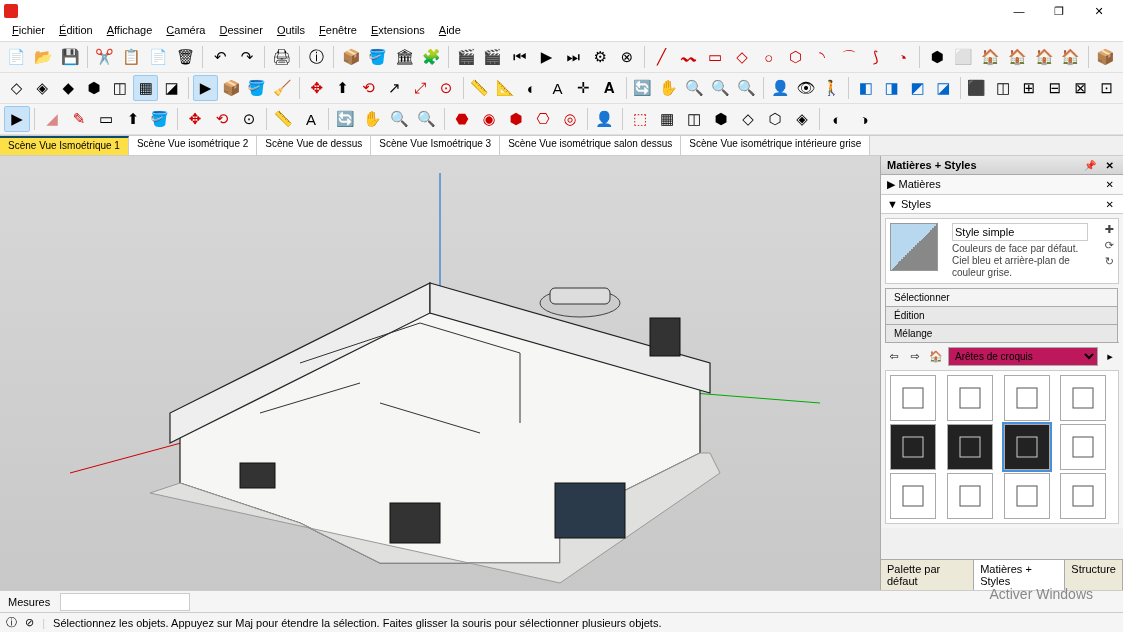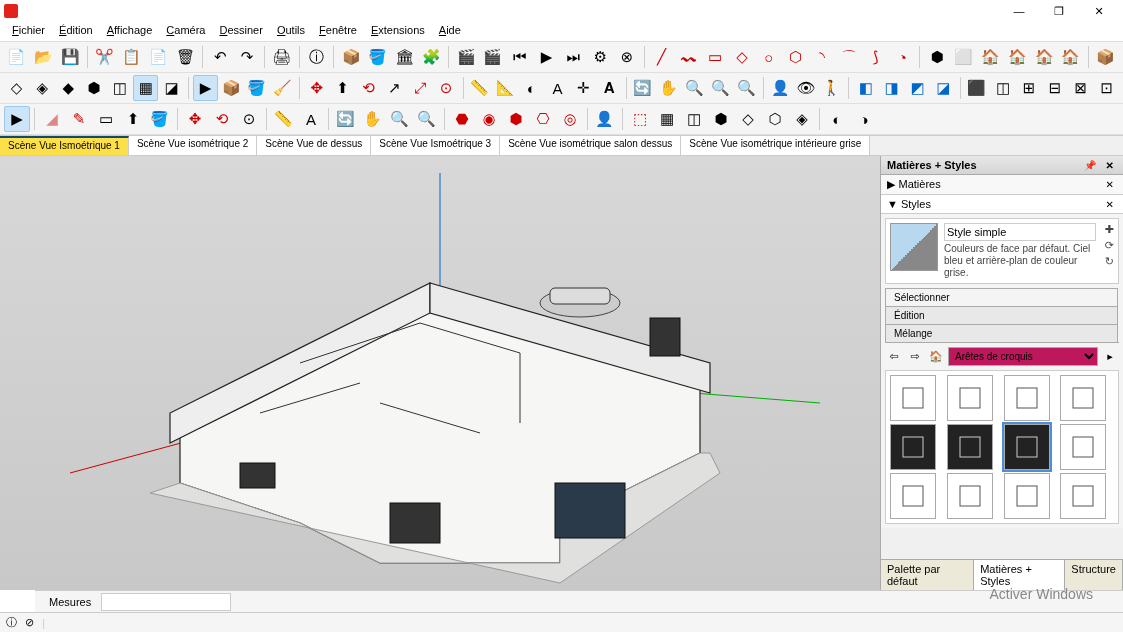--- a/index.html
+++ b/index.html
@@ -20,37 +20,37 @@
 .scene-tabs { display: flex; height: 20px; background: #f0f0f0; border-bottom: 1px solid #ccc; }
 .scene-tab { padding: 2px 8px; border-right: 1px solid #ccc; cursor: pointer; background: #fff; font-size: 10px; white-space: nowrap; }
 .scene-tab.active { background: #fde047; font-weight: normal; border-top: 2px solid #0c4a6e; }
 .main-area { flex: 1; display: flex; overflow: hidden; }
 .viewport { flex: 1; position: relative; background: linear-gradient(#d8d8d8, #c8c8c8); overflow: hidden; }
 .viewport svg { width: 100%; height: 100%; }
 .side-panel { width: 243px; background: #f0f0f0; border-left: 1px solid #aaa; display: flex; flex-direction: column; }
 .panel-title { background: linear-gradient(#e8e8e8,#d4d4d4); padding: 3px 6px; display: flex; justify-content: space-between; align-items: center; border-bottom: 1px solid #aaa; font-size: 11px; font-weight: bold; }
 .panel-section { background: #f8f8f8; padding: 3px 6px; border-bottom: 1px solid #ccc; display: flex; justify-content: space-between; align-items: center; cursor: pointer; }
 .panel-content { padding: 4px; background: #f4f4f4; }
-.style-preview { display: flex; gap: 6px; border: 1px solid #ccc; background: #fff; padding: 4px; margin-bottom: 4px; }
+.style-preview { display: flex; gap: 14px; border: 1px solid #ccc; background: #fff; padding: 4px; margin-bottom: 4px; }
 .style-thumb { width: 48px; height: 48px; background: linear-gradient(135deg,#b8d8f0 50%,#888 50%); border: 1px solid #999; flex-shrink: 0; }
 .style-info { flex: 1; font-size: 10px; }
 .style-name-input { width: 98%; border: 1px solid #ccc; padding: 2px; margin-bottom: 2px; font-size: 11px; }
 .style-tabs { display: flex; border-bottom: 1px solid #aaa; flex-direction: column; }
 .style-tab { padding: 3px 8px; cursor: pointer; font-size: 10px; background: #e8e8e8; border: 1px solid #aaa; border-bottom: none; margin-right: 1px; }
 .style-tab.active { background: #f4f4f4; }
 .nav-row { display: flex; align-items: center; gap: 3px; padding: 4px 0; }
 .nav-btn { width: 18px; height: 18px; display:flex;align-items:center;justify-content:center;cursor:pointer; }
 .dropdown { flex: 1; border: 1px solid #aaa; padding: 2px; background: #be185d; font-size: 10px; }
 .style-grid { display: grid; grid-template-columns: repeat(4, 1fr); gap: 3px; padding: 4px; background: #fff; border: 1px solid #ccc; max-height: 170px; overflow-y: auto; }
 .style-cell { width: 46px; height: 46px; border: 1px solid #aaa; background: #fff; cursor: pointer; display:flex; align-items:center; justify-content:center; }
 .style-cell.dark { background: #222; }
 .bottom-tabs { display: flex; border-top: 1px solid #aaa; background: #ece9d8; font-size: 10px; margin-top: auto; }
 .bottom-tab { padding: 3px 6px; border-right: 1px solid #aaa; cursor: pointer; }
 .bottom-tab.active { background: #fff; }
-.measures-bar { height: 22px; background: #f5f5f5; border-top: 1px solid #ccc; display: flex; align-items: center; padding: 0 14px; gap: 6px; margin-left: 35px; }
+.measures-bar { height: 22px; background: #f5f5f5; border-top: 1px solid #ccc; display: flex; align-items: center; padding: 0 8px; gap: 6px; }
 .measures-input { width: 130px; border: 1px solid #ccc; padding: 2px; background: #fff; margin-left: 4px; }
 .status-bar { height: 20px; background: #f5f5f5; border-top: 1px solid #ccc; display: flex; align-items: center; padding: 0 6px; gap: 8px; font-size: 10px; }
 .watermark { position: absolute; right: 30px; bottom: 30px; color: #888; font-size: 14px; }
 .pin-icon, .close-x { cursor: pointer; padding: 0 3px; font-size: 10px; }
 .side-icons { display:flex; flex-direction:column; gap:3px; font-size:11px; color:#444;}
 </style>
 </head>
 <body>
 
 <div class="titlebar">
@@ -380,15 +380,16 @@
 
 <div class="measures-bar">
   <span>Mesures</span>
   <input class="measures-input" value="" style="">
 </div>
 
 <div class="status-bar">
   <span>ⓘ</span>
   <span>⊘</span>
   <span style="color:#ccc">|</span>
+  <span>Sélectionnez les objets. Appuyez sur Maj pour étendre la sélection. Faites glisser la souris pour sélectionner plusieurs objets.</span>
 </div>
 
 <div class="watermark">Activer Windows</div>
 
 </body></html>

